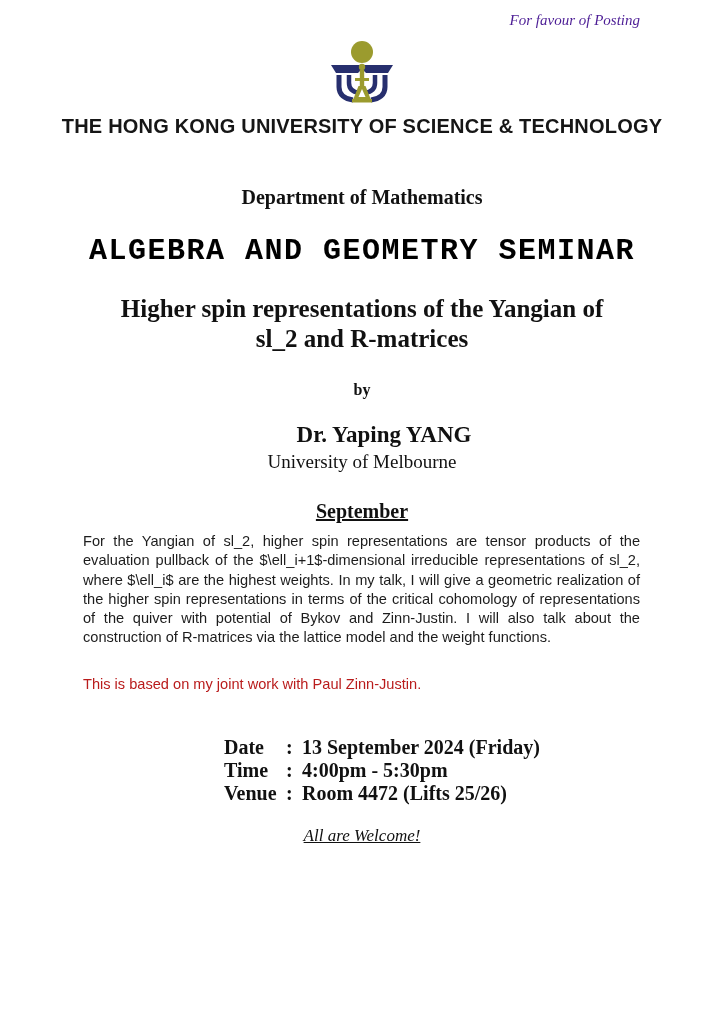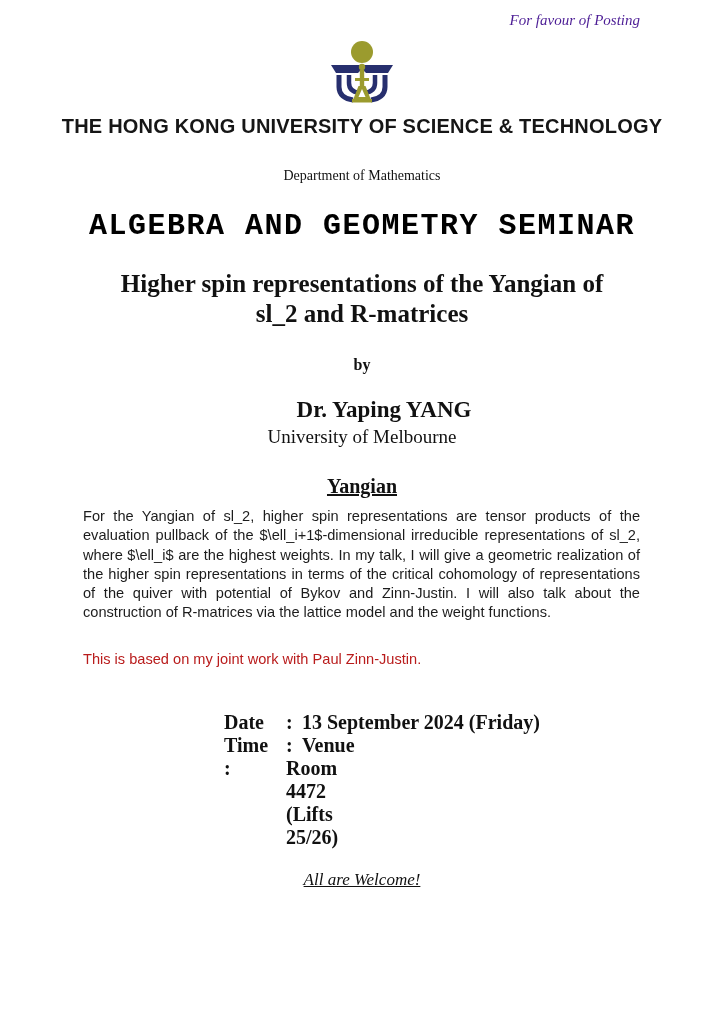--- a/index.html
+++ b/index.html
@@ -29,24 +29,24 @@
   .university {
     margin-top: 6px;
     text-align: center;
     font-family: "Liberation Sans", sans-serif;
     font-weight: bold;
     font-size: 20px;
     letter-spacing: 0.2px;
     color: #161616;
   }
   .department {
-    margin-top: 30px;
+    margin-top: 48px;
     text-align: center;
-    font-weight: normal;
-    font-size: 14px;
+    font-weight: bold;
+    font-size: 20px;
   }
   .seminar-series {
     margin-top: 25px;
     text-align: center;
     font-family: Liberation Mono, monospace;
     font-weight: 900;
     font-size: 30px;
     letter-spacing: 1.5px;
     color: #000;
   }
@@ -159,33 +159,34 @@
   <div class="talk-title">
     <div>Higher spin representations of the Yangian of</div>
     <div>sl_2 and R-matrices</div>
   </div>
 
   <div class="by-label">by</div>
 
   <div class="speaker-name">Dr. Yaping YANG</div>
   <div class="speaker-affiliation">University of Melbourne</div>
 
-  <div class="abstract-heading">Yangian</div>
+  <div class="abstract-heading">September</div>
 
   <div class="abstract-body">For the Yangian of sl_2, higher spin representations are tensor products of the evaluation pullback of the $\ell_i+1$-dimensional irreducible representations of sl_2, where $\ell_i$ are the highest weights. In my talk, I will give a geometric realization of the higher spin representations in terms of the critical cohomology of representations of the quiver with potential of Bykov and Zinn-Justin.  I will also talk about the construction of R-matrices via the lattice model and the weight functions.</div>
 
   <div class="abstract-note">This is based on my joint work with Paul Zinn-Justin.</div>
 
   <div class="details">
     <span>Date</span>
     <span>:</span>
     <span>13 September 2024 (Friday)</span>
 
     <span>Time</span>
     <span>:</span>
+    <span>4:00pm - 5:30pm</span>
 
     <span>Venue</span>
     <span>:</span>
     <span>Room 4472 (Lifts 25/26)</span>
   </div>
 
   <div class="welcome">All are Welcome!</div>
 
 </div>
 

